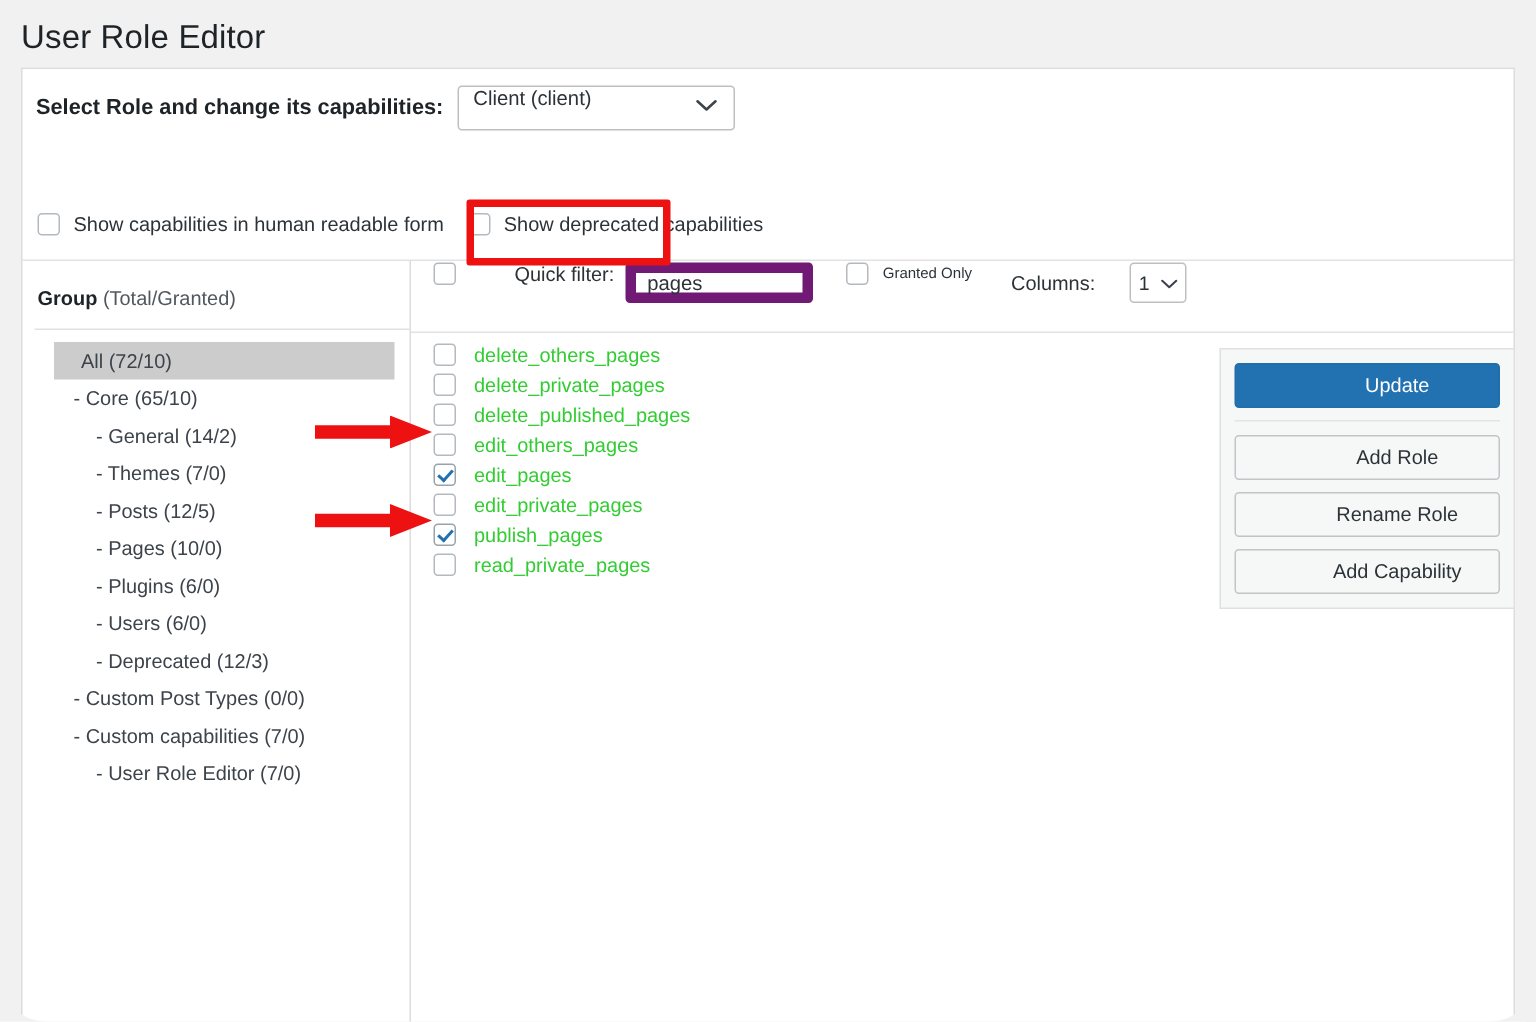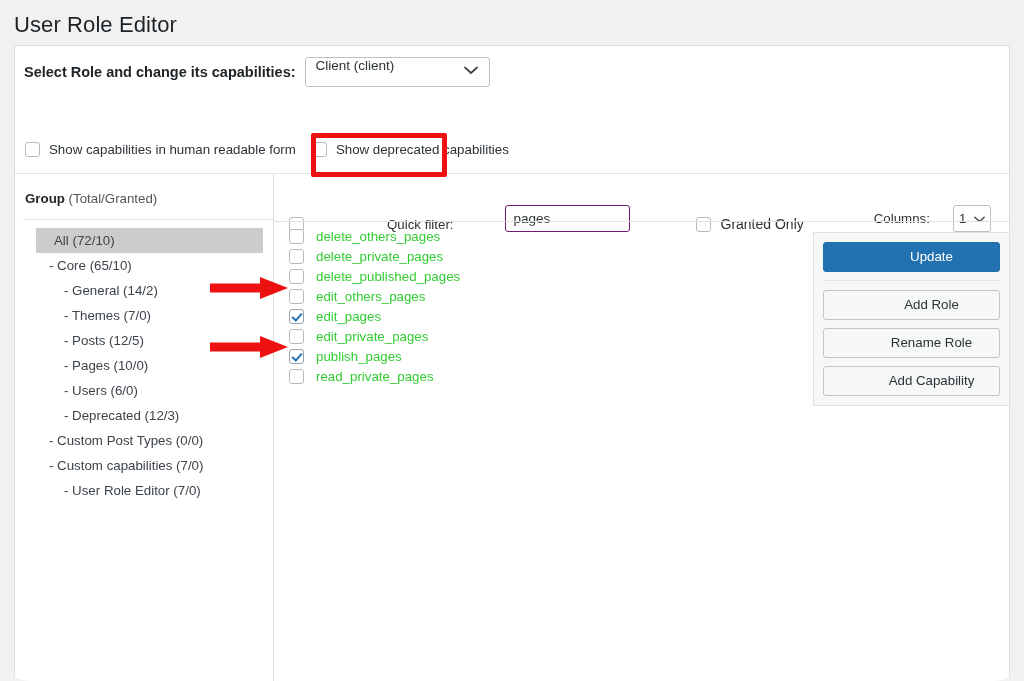--- a/index.html
+++ b/index.html
@@ -147,42 +147,42 @@
 
   
   .right-col {
     position: absolute;
     left: 259px; top: 128px; right: 0; bottom: 0;
   }
 
   
   .filter-row {
     position: absolute;
-    left: 0; top: 11px;
+    left: 0; top: 1px;
     height: 47px; right: 0;
-    display: flex; align-items: flex-end; gap: 44px;
+    display: flex; align-items: flex-start;
   }
   .filter-row .sel-all { margin-left: 15px; }
   .filter-label {
     font-size: 13.3px; color: #2c3338;
     margin-left: 39px; margin-right: 7px;
     white-space: nowrap;
   }
   .filter-input {
     width: 125px; height: 27px;
-    border: 1px solid #701a75;
+    border: 7px solid #701a75;
     border-radius: 3px;
     background: #fff;
     font-size: 13.5px;
     color: #2c3338;
     display: flex; align-items: center;
     padding: 0 8px;
   }
   .granted { display: flex; align-items: center; margin-left: 22px; }
-  .granted .lbl { font-size: 14px; color: #2c3338; margin-left: 10px; white-space: nowrap; }
+  .granted .lbl { font-size: 10px; color: #2c3338; margin-left: 10px; white-space: nowrap; }
   .columns { display: flex; align-items: center; margin-left: 26px; }
   .columns .lbl { font-size: 13.3px; color: #2c3338; margin-right: 23px; white-space: nowrap; }
   .columns-select {
     width: 38px; height: 27px;
     border: 1px solid #bfbfbf;
     border-radius: 3px;
     background: #fff;
     display: flex; align-items: center;
     padding: 0 5px;
     font-size: 13px; color: #2c3338;
@@ -296,20 +296,21 @@
         <b>Group</b><span> (Total/Granted)</span>
       </div>
       <div class="hr-group"></div>
       <div class="tree" id="tree">
           <div class="tree-item selected">All (72/10)</div>
           <div class="tree-item lv1">- Core (65/10)</div>
           <div class="tree-item lv2">- General (14/2)</div>
           <div class="tree-item lv2">- Themes (7/0)</div>
           <div class="tree-item lv2">- Posts (12/5)</div>
           <div class="tree-item lv2">- Pages (10/0)</div>
+          <div class="tree-item lv2">- Plugins (6/0)</div>
           <div class="tree-item lv2">- Users (6/0)</div>
           <div class="tree-item lv2">- Deprecated (12/3)</div>
           <div class="tree-item lv1">- Custom Post Types (0/0)</div>
           <div class="tree-item lv1">- Custom capabilities (7/0)</div>
           <div class="tree-item lv2">- User Role Editor (7/0)</div>
         </div>
     </div>
 
     <div class="v-div"></div>
 

